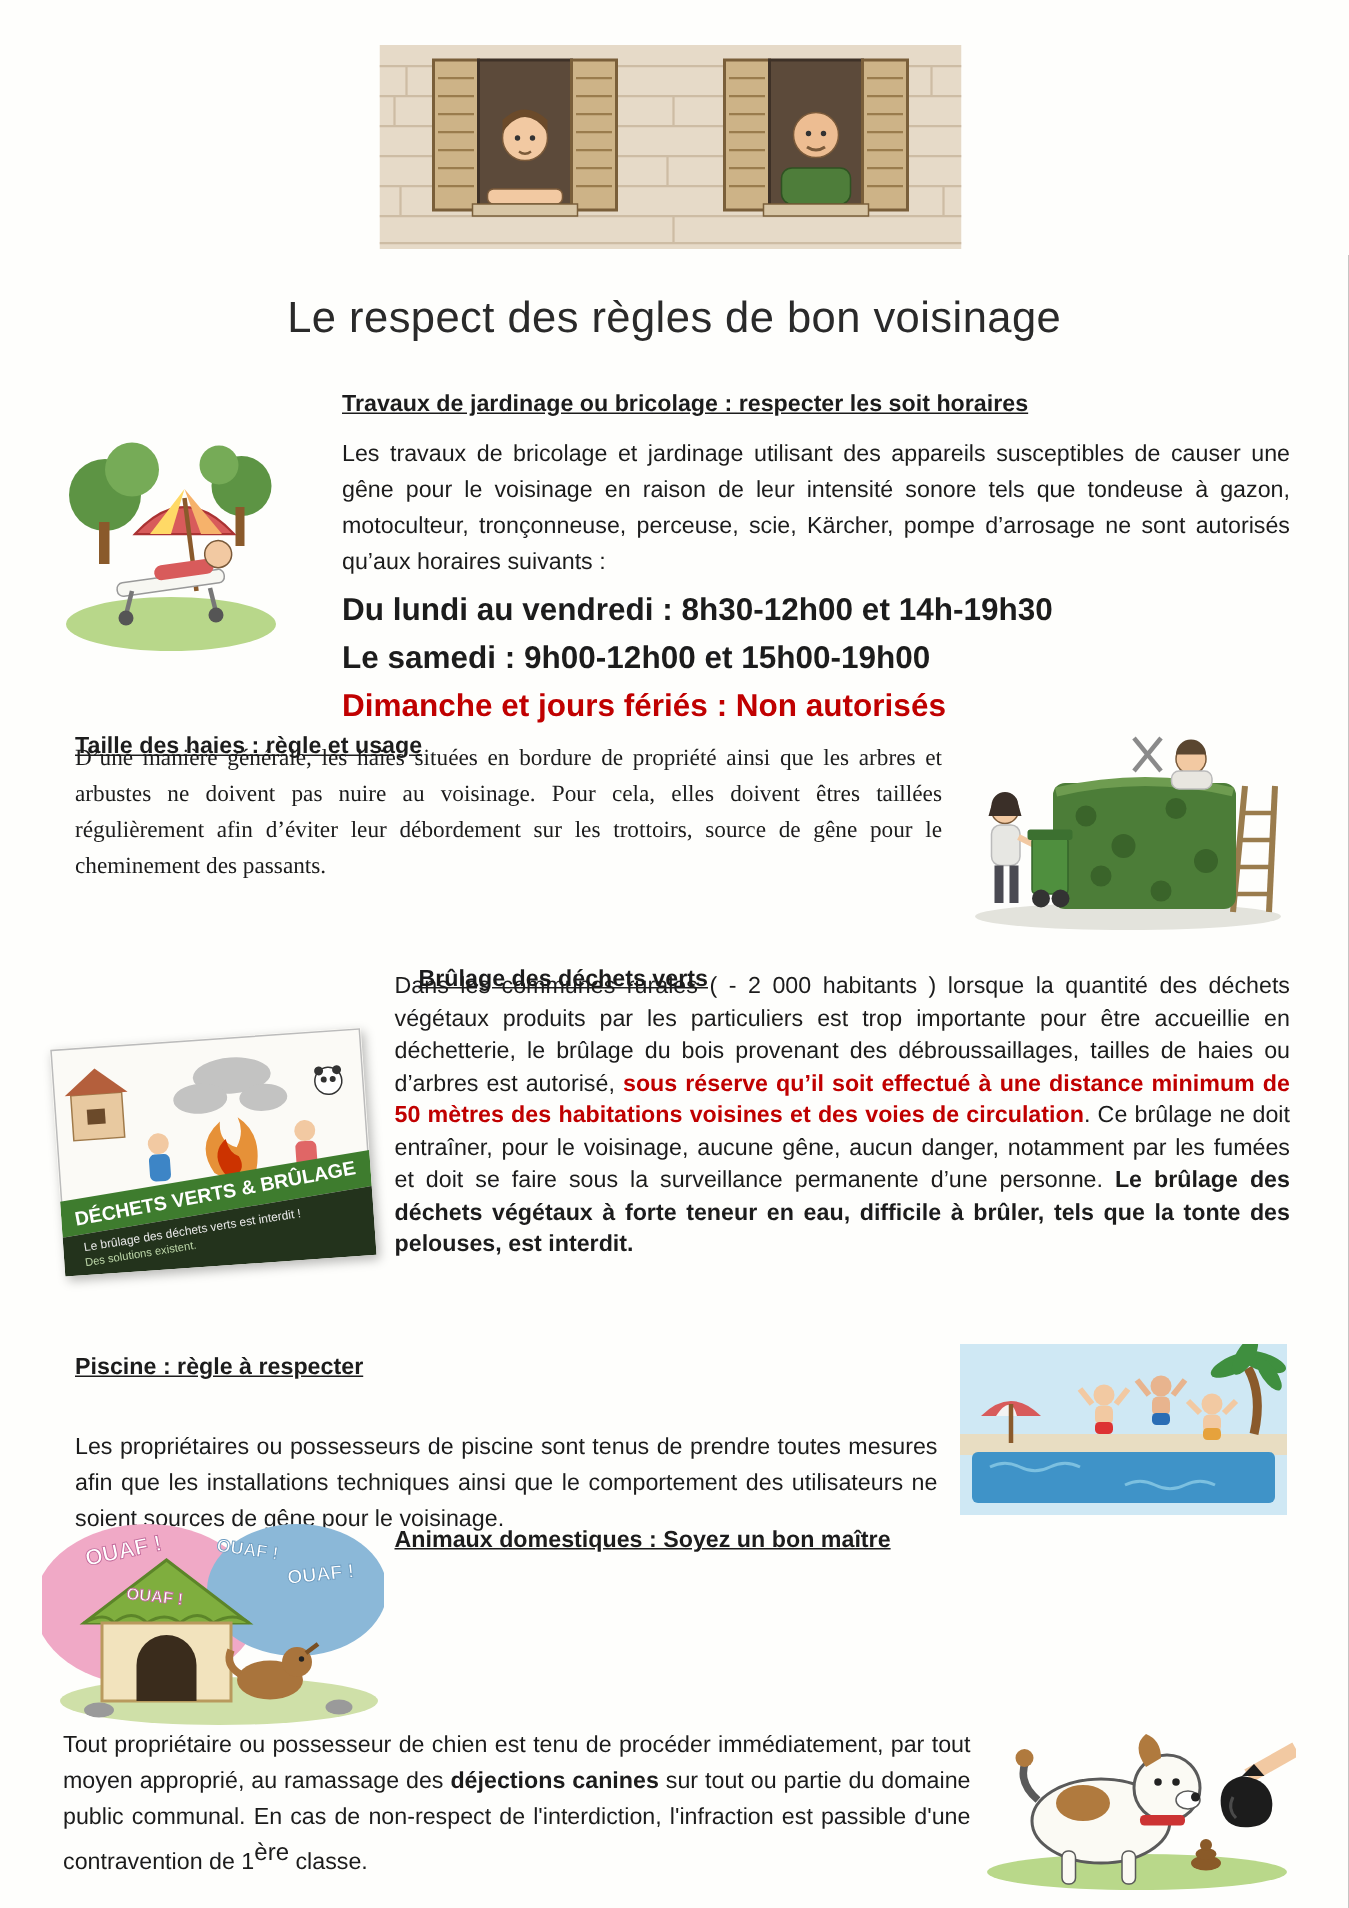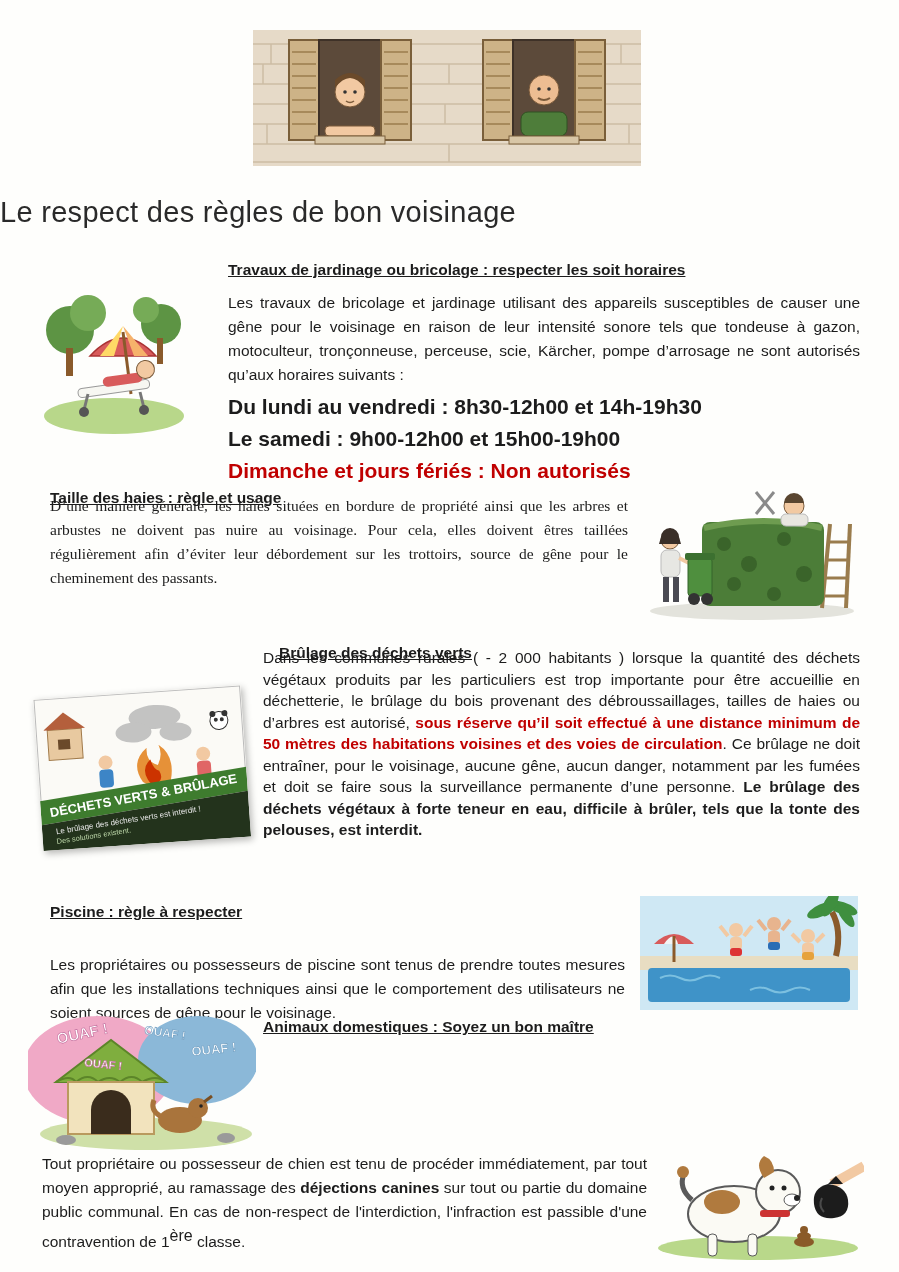--- a/index.html
+++ b/index.html
@@ -2,21 +2,21 @@
 <html><head>
 <meta charset="utf-8">
 <style>
   html, body { margin: 0; padding: 0; background: #9a9a9a; }
   .page {
     position: relative; width: 899px; height: 1272px; margin: 0 auto;
     background: #fefefc; color: #1c1c1c;
     font-family: "Liberation Sans", sans-serif; overflow: hidden;
   }
   .abs { position: absolute; }
-  .doc-title { width: 100%; text-align: left; font-size: 29px; color: #2a2a2a; letter-spacing: .3px; }
+  .doc-title { width: 100%; text-align: center; font-size: 29px; color: #2a2a2a; letter-spacing: .3px; }
   .sec-heading { font-size: 15.5px; font-weight: bold; text-decoration: underline; }
   .body-text { font-size: 15.5px; line-height: 1.55; text-align: justify; }
   .tight { line-height: 1.39; }
   .sched { font-size: 21px; font-weight: bold; }
   .red { color: #c00000; }
   .red-bold { color: #c00000; font-weight: bold; }
   .bold { font-weight: bold; }
   sup { font-size: 16px; }
   .illus { overflow: visible; }
   .illus svg { display: block; width: 100%; height: 100%; }

